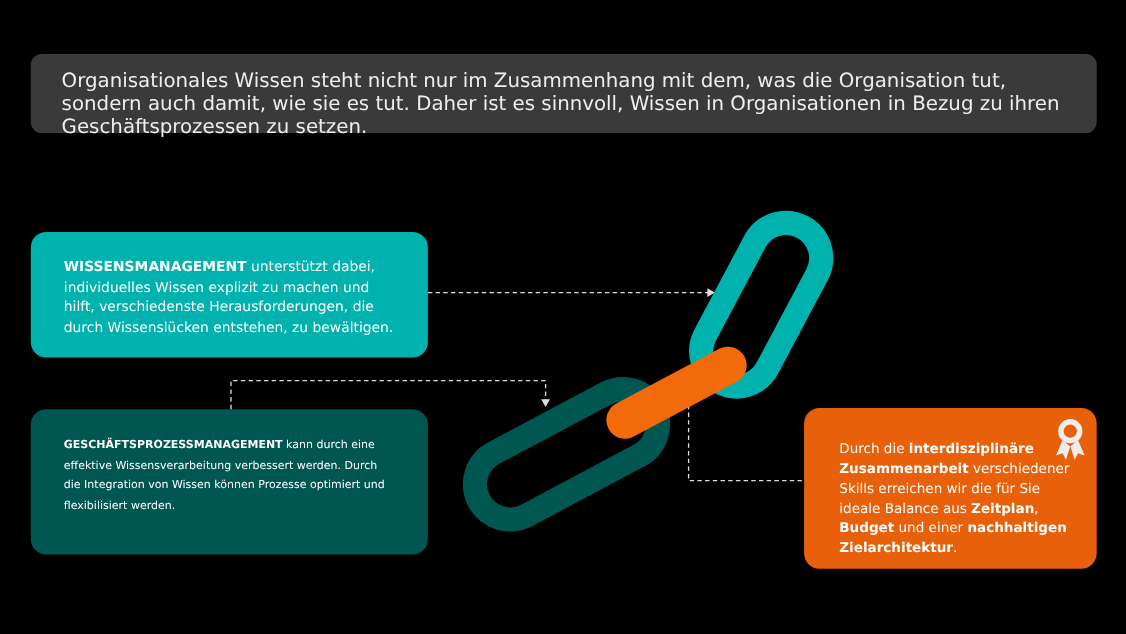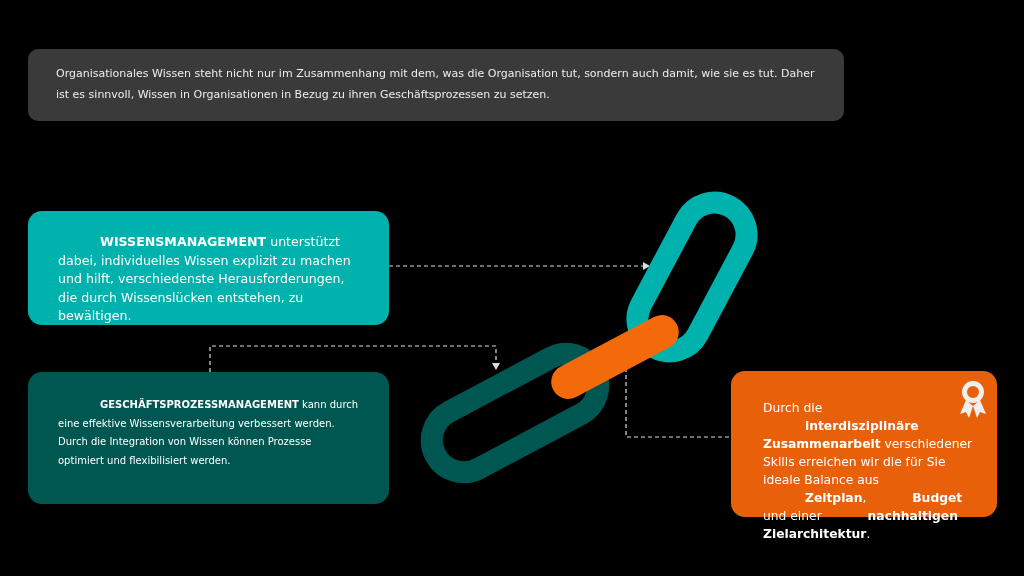--- a/index.html
+++ b/index.html
@@ -1,27 +1,27 @@
 <!DOCTYPE html>
 <html><head>
 <meta charset="utf-8">
 <style>
   html, body { margin:0; padding:0; }
   body { width:1024px; height:576px; background:#000; position:relative; overflow:hidden;
          font-family:"DejaVu Sans", sans-serif; }
   .box { position:absolute; border-radius:14px; color:#fff; box-sizing:border-box; }
-  .top { left:28px; top:49px; width:816px; height:72px; background:#3a3a3a;
-         padding:14px 28px; font-size:11px; line-height:21px; color:#eee; border-radius:10px;}
+  .top { left:28px; top:49px; width:969px; height:72px; background:#3a3a3a;
+         padding:14px 28px; font-size:18px; line-height:21px; color:#eee; border-radius:10px;}
   .wm { left:28px; top:211px; width:361px; height:114px; background:#00b2ad;
         padding:22px 30px; font-size:12.6px; line-height:18.5px; }
   .gpm { left:28px; top:372px; width:361px; height:132px; background:#005752;
          padding:24px 30px; font-size:10px; line-height:18.5px; }
   .or { left:731px; top:371px; width:266px; height:146px; background:#e8610a;
         padding:28px 20px 0 32px; font-size:12.3px; line-height:18px; }
-  b { font-weight:bold;margin-left:42px; }
+  b { font-weight:bold; }
   svg.chain { position:absolute; left:0; top:0; }
   .badge { position:absolute; left:956px; top:378px; width:34px; height:42px; }
 </style>
 </head>
 <body>
 
 <div class="box top">
   <span>Organisationales Wissen steht nicht nur im Zusammenhang mit dem, was die Organisation tut, sondern auch damit, wie sie es tut. Daher ist es sinnvoll, Wissen in Organisationen in Bezug zu ihren Geschäftsprozessen zu setzen.</span>
 </div>
 

